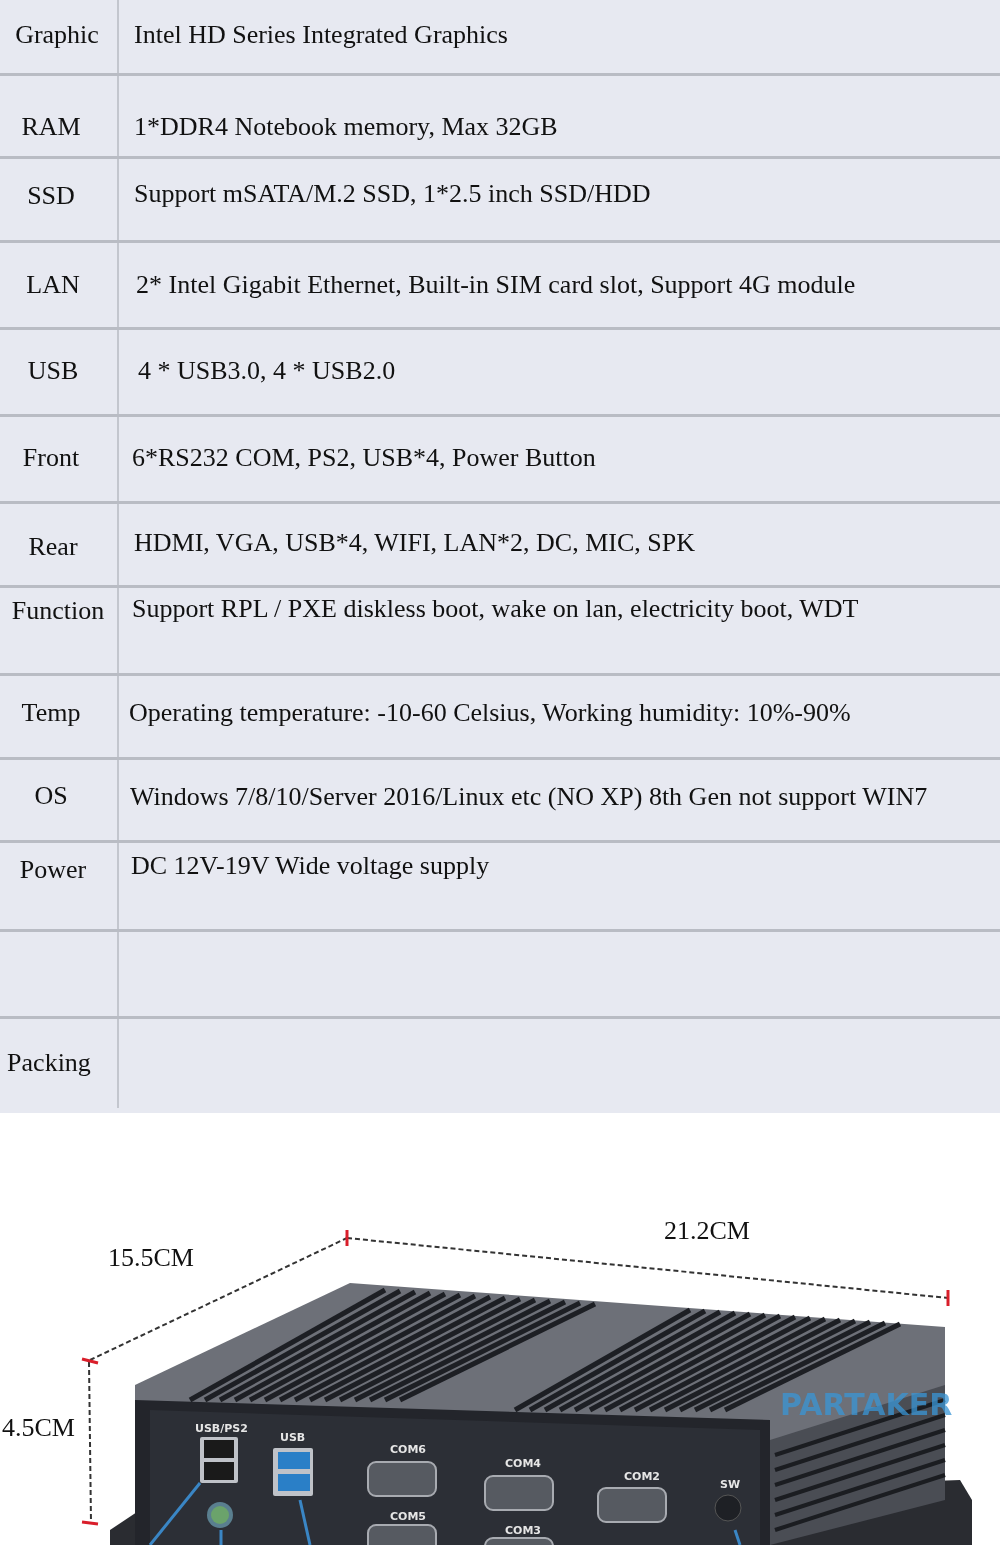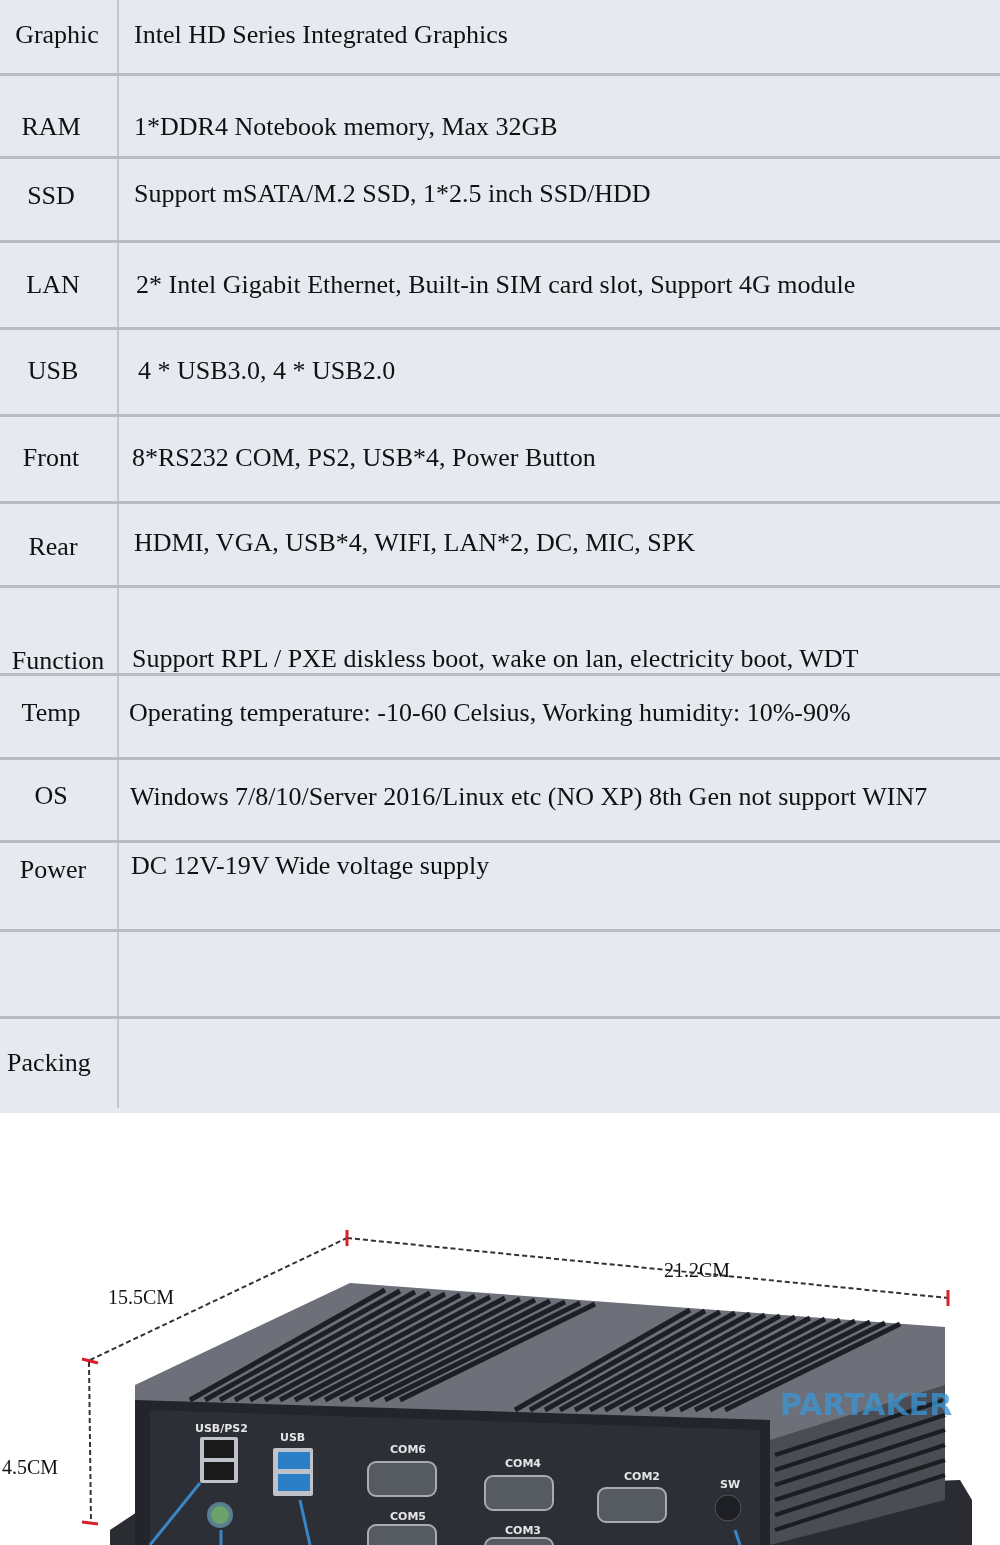--- a/index.html
+++ b/index.html
@@ -3,21 +3,21 @@
 <meta charset="utf-8">
 <style>
   html, body { margin: 0; padding: 0; }
   body { width: 1000px; height: 1545px; background: #ffffff; overflow: hidden; position: relative; font-family: "Liberation Serif", "DejaVu Serif", serif; color: #111; }
   .spec-table { position: absolute; left: 0; top: 0; width: 1000px; height: 1113px; background: #e7e9f1; }
   .row { position: absolute; left: 0; width: 1000px; }
   .row .lbl { position: absolute; left: 0; width: 118px; text-align: center; font-size: 26px; white-space: nowrap; }
   .row .val { position: absolute; font-size: 26px; white-space: nowrap; }
   .hline { position: absolute; left: 0; width: 1000px; height: 3px; background: #b9bcc4; }
   .vline { position: absolute; left: 117px; top: 0; width: 2px; height: 1108px; background: #c3c6ce; }
-  .dim { position: absolute; font-size: 20px; white-space: nowrap; margin-top: 43px; }
+  .dim { position: absolute; font-size: 26px; white-space: nowrap; }
   svg { position: absolute; left: 0; top: 0; }
 </style>
 </head>
 <body>
 
 <div class="spec-table">
   <div class="vline"></div>
 
   <div class="row" style="top:0;height:74px">
     <span class="lbl" style="top:20px;left:-2px">Graphic</span>
@@ -44,31 +44,31 @@
   <div class="hline" style="top:327px"></div>
 
   <div class="row" style="top:330px;height:84px">
     <span class="lbl" style="top:26px;left:-6px">USB</span>
     <span class="val" style="left:138px;top:26px">4 * USB3.0, 4 * USB2.0</span>
   </div>
   <div class="hline" style="top:414px"></div>
 
   <div class="row" style="top:417px;height:84px">
     <span class="lbl" style="top:26px;left:-8px">Front</span>
-    <span class="val" style="left:132px;top:26px">8*RS232 COM, PS2, USB*4, Power Button</span>
+    <span class="val" style="left:132px;top:26px">6*RS232 COM, PS2, USB*4, Power Button</span>
   </div>
   <div class="hline" style="top:501px"></div>
 
   <div class="row" style="top:504px;height:69px">
     <span class="lbl" style="top:28px;left:-6px">Rear</span>
     <span class="val" style="left:134px;top:24px">HDMI, VGA, USB*4, WIFI, LAN*2, DC, MIC, SPK</span>
   </div>
   <div class="hline" style="top:585px"></div>
 
-  <div class="row" style="top:620px;height:63px">
+  <div class="row" style="top:570px;height:63px">
     <span class="lbl" style="top:26px;left:-1px">Function</span>
     <span class="val" style="left:132px;top:24px">Support RPL / PXE diskless boot, wake on lan, electricity boot, WDT</span>
   </div>
   <div class="hline" style="top:673px"></div>
 
   <div class="row" style="top:676px;height:81px">
     <span class="lbl" style="top:22px;left:-8px">Temp</span>
     <span class="val" style="left:129px;top:22px">Operating temperature: -10-60 Celsius, Working humidity: 10%-90%</span>
   </div>
   <div class="hline" style="top:757px"></div>

